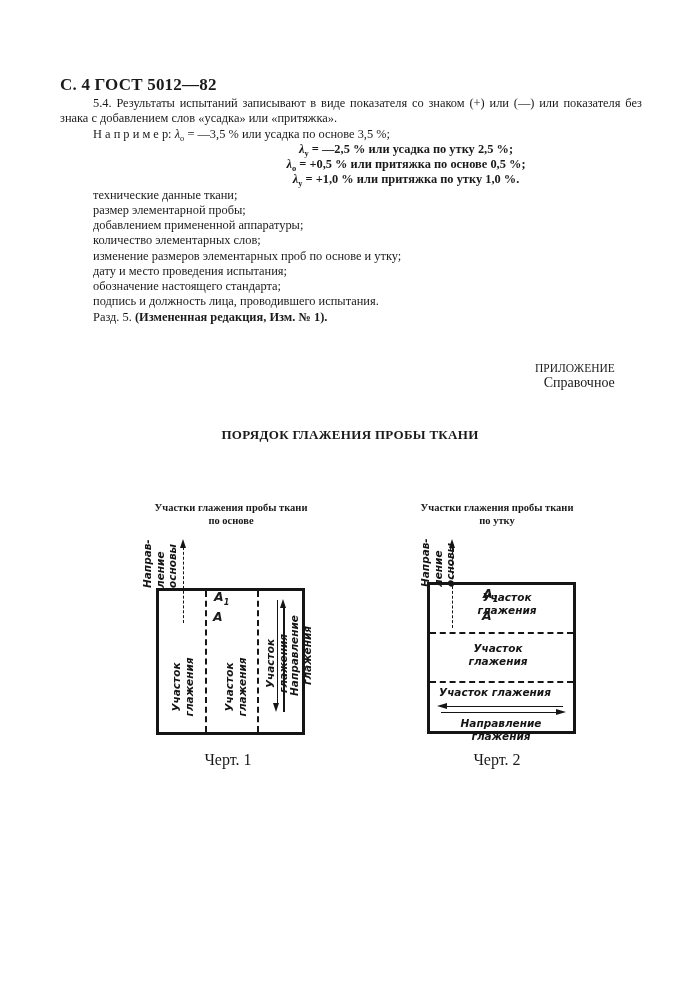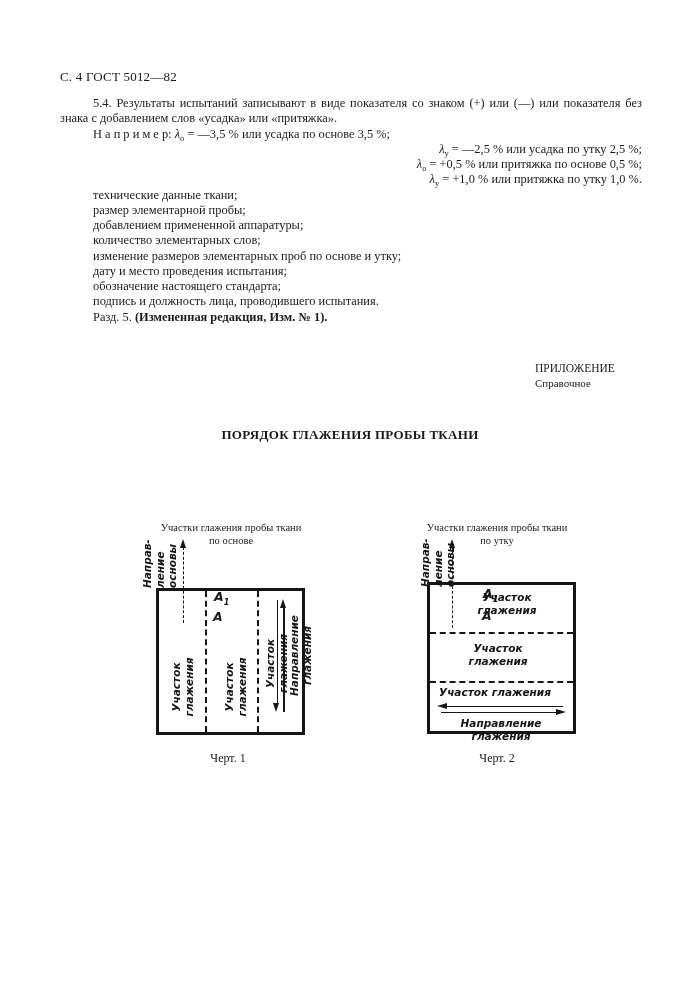--- a/index.html
+++ b/index.html
@@ -1,30 +1,30 @@
 <!DOCTYPE html>
 <html><head>
 <meta charset="utf-8">
 <style>
   html,body{margin:0;padding:0;background:#e8e8e8;}
   .page{position:relative;width:700px;height:991px;background:#ffffff;
         font-family:"Liberation Serif",serif;color:#1a1a1a;overflow:hidden;}
-  .hdr{position:absolute;left:60px;top:69px;font-weight:normal;font-size:13px;letter-spacing:.2px;}
+  .hdr{position:absolute;left:60px;top:75px;font-weight:bold;font-size:17px;letter-spacing:.2px;}
   .body-text{position:absolute;left:60px;top:96px;width:582px;font-size:12.4px;line-height:15.27px;text-align:justify;}
   .body-text p{margin:0;}
   .ind{text-indent:33px;}
-  .lam-cont{padding-left:110px;text-align:right;}
+  .lam-cont{padding-left:110px;text-align:center;font-weight:bold;}
   .lam{font-style:italic;}
   sub.ls{font-size:8.5px;line-height:0;}
   .b{font-weight:bold;}
   .appendix{position:absolute;left:535px;top:361px;font-size:11.5px;line-height:14.5px;}
-  .appendix .sub{font-size:11px;}
+  .appendix .sub{font-size:14px;text-align:right;}
   .sec-title{position:absolute;left:0;top:427px;width:700px;text-align:center;font-weight:bold;font-size:13px;letter-spacing:.3px;}
-  .fig-title{position:absolute;width:170px;text-align:center;font-weight:normal;font-size:10.5px;line-height:13px;margin-top:20px;}
-  .caption{position:absolute;width:160px;text-align:center;font-size:12px;}
+  .fig-title{position:absolute;width:170px;text-align:center;font-weight:bold;font-size:10.5px;line-height:13px;}
+  .caption{position:absolute;width:160px;text-align:center;font-size:16px;}
   .rect{position:absolute;border:3px solid #151515;box-sizing:border-box;background:transparent;}
   .vdash{position:absolute;border-left:2px dashed #151515;}
   .hdash{position:absolute;border-top:2px dashed #151515;}
   .adash{position:absolute;border-left:1.6px dashed #151515;}
   .tech{font-family:"DejaVu Sans",sans-serif;font-style:italic;font-weight:bold;color:#151515;}
   .rot{transform:rotate(-90deg);}
   .axis-label{position:absolute;font-size:10.5px;line-height:12.6px;white-space:pre-line;text-align:left;}
   .col-label{position:absolute;font-size:10.5px;line-height:12.6px;white-space:pre-line;text-align:center;}
   .row-label{position:absolute;font-size:10.5px;line-height:13px;white-space:pre-line;text-align:center;}
   .pt{position:absolute;font-size:12.5px;font-family:"DejaVu Sans",sans-serif;font-style:italic;font-weight:bold;margin-left:26px;}

